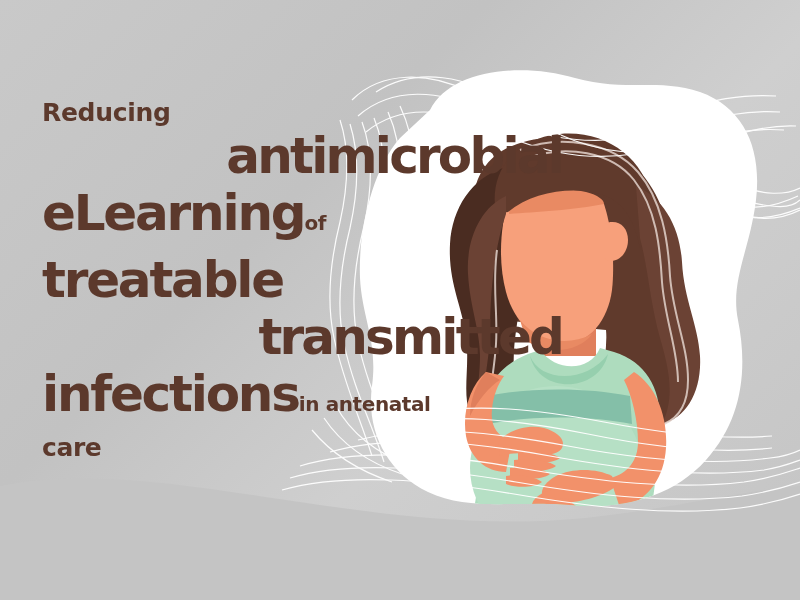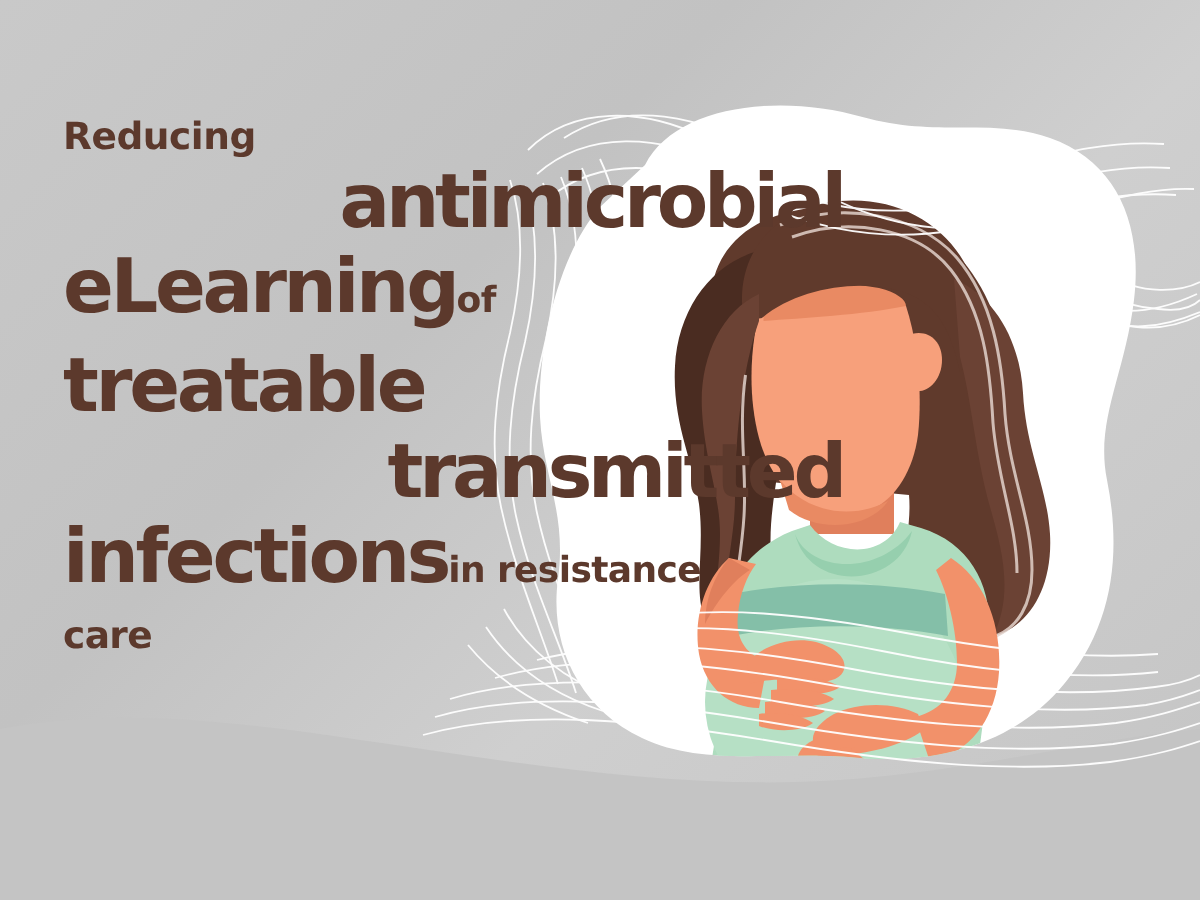--- a/index.html
+++ b/index.html
@@ -55,29 +55,30 @@
     display: block;
     color: #5c392c;
     font-family: "DejaVu Sans", sans-serif;
     font-weight: bold;
     white-space: nowrap;
   }
   .l-reducing {
     font-size: 25px;
     line-height: 30px;
     letter-spacing: -0.3px;
+    margin-top: 22px;
   }
   .l-big {
     font-size: 50px;
     line-height: 57px;
     letter-spacing: -2.2px;
   }
   .l-big.tight { letter-spacing: -2.8px; text-align: right; }
   .sm {
-    font-size: 24px;
+    font-size: 20px;
     letter-spacing: -0.4px;
   }
   .l-care {
     font-size: 25px;
     line-height: 30px;
     letter-spacing: -0.4px;
   }
 </style>
 </head>
 <body>
@@ -285,18 +286,18 @@
 
   <div id="text-layer">
 
 
     <div class="headline">
       <span class="line l-reducing">Reducing</span>
       <span class="line l-big tight">antimicrobial</span>
       <span class="line l-big"><span>eLearning</span><span class="sm">of</span></span>
       <span class="line l-big">treatable</span>
       <span class="line l-big tight">transmitted</span>
-      <span class="line l-big"><span>infections</span><span class="sm">in resistance</span></span>
+      <span class="line l-big"><span>infections</span><span class="sm">in antenatal</span></span>
       <span class="line l-care">care</span>
     </div>
 
   </div>
 </div>
 
 </body></html>

